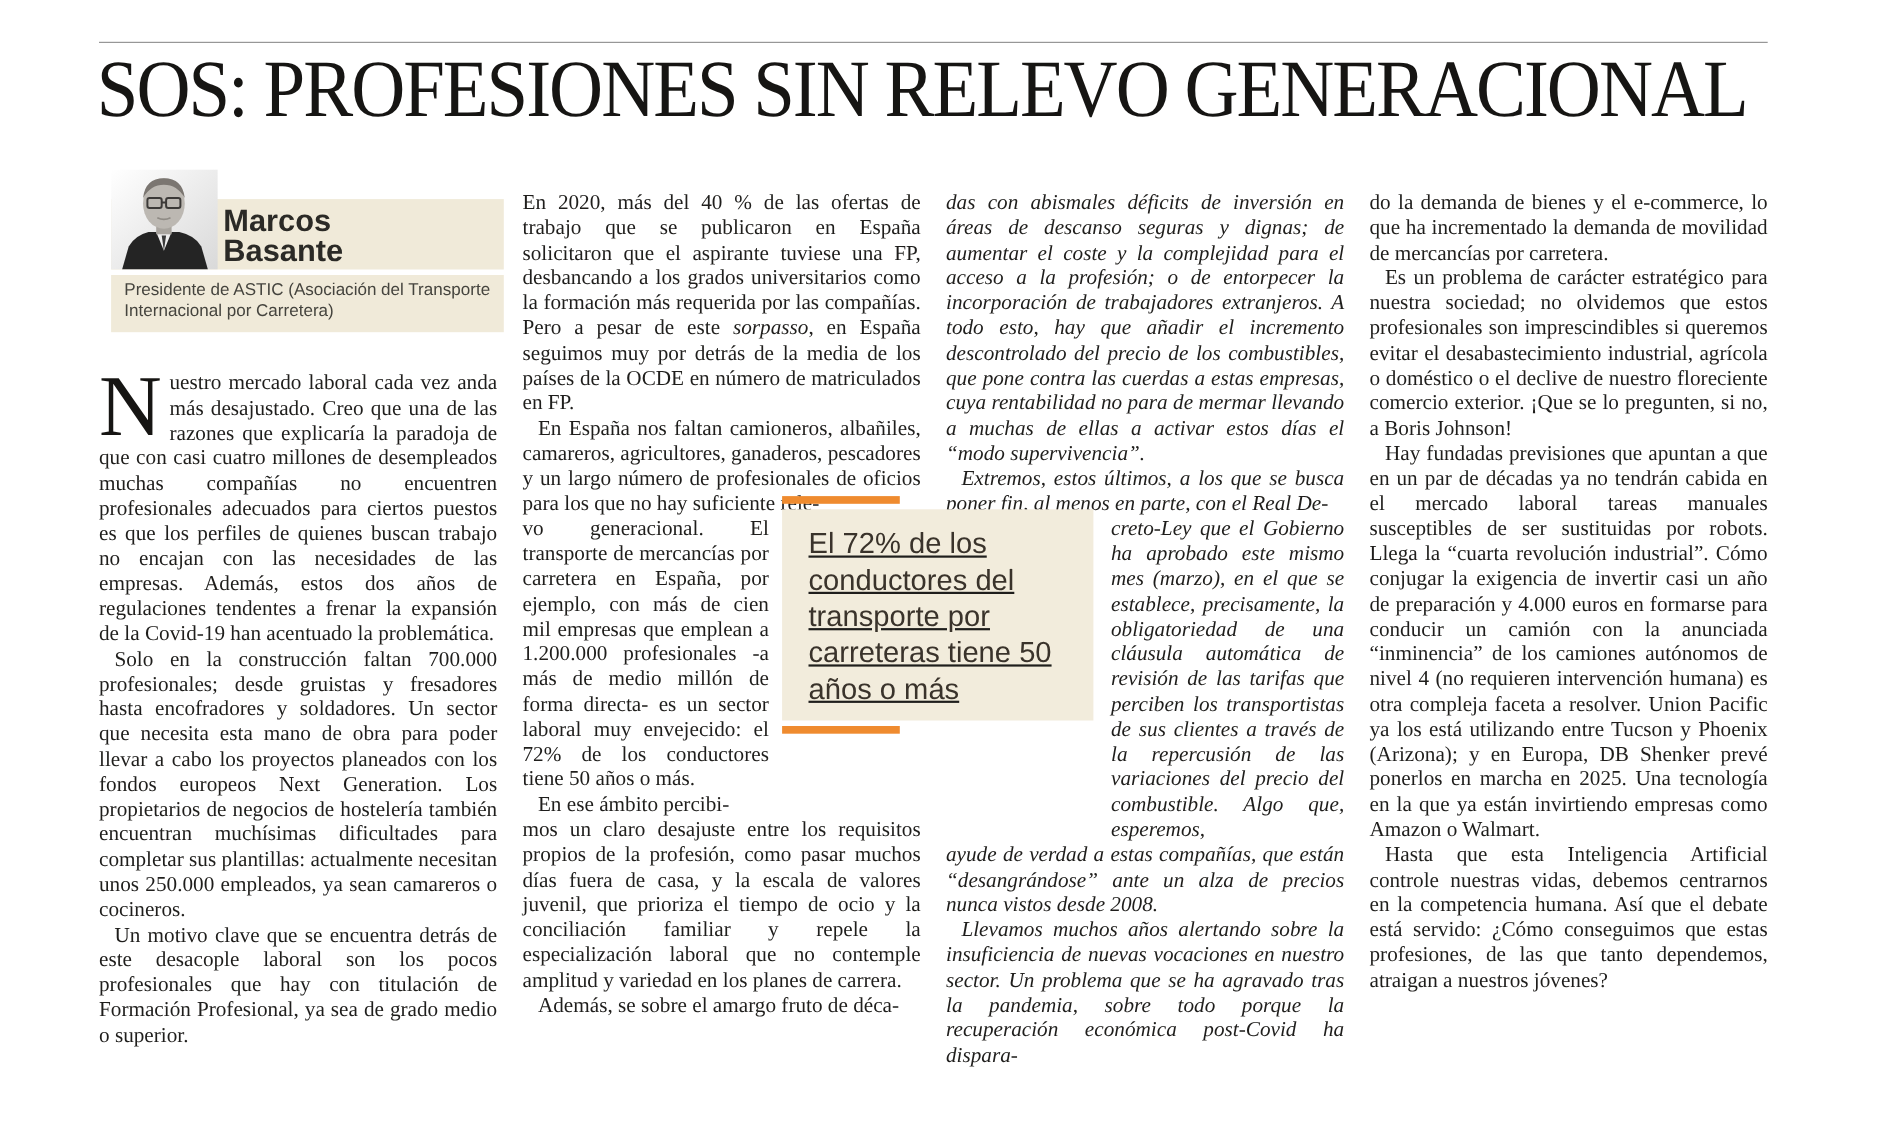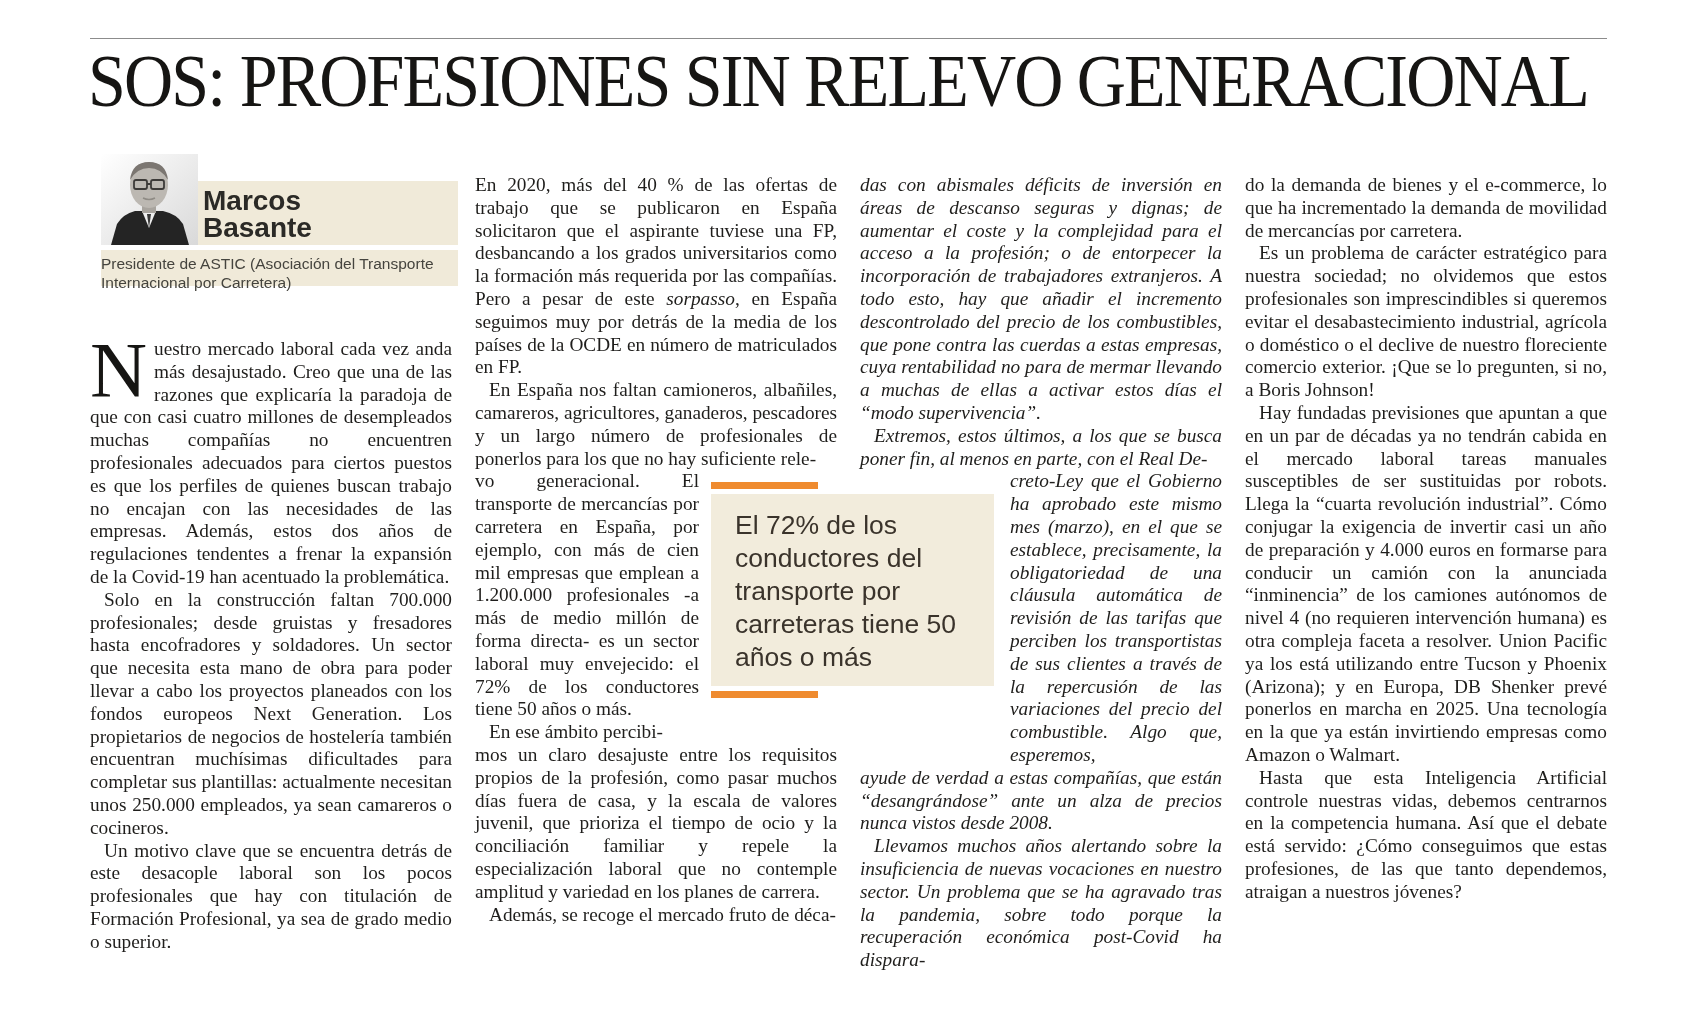--- a/index.html
+++ b/index.html
@@ -5,41 +5,41 @@
   html,body{margin:0;padding:0;background:#ffffff;}
   .page{position:relative;width:1707px;height:1026px;background:#fff;overflow:hidden;
         font-family:"Liberation Serif",serif;color:#1f1e1c;border-radius:17px;}
   .top-rule{position:absolute;left:90px;top:38px;width:1517px;height:1px;background:#8c8c8c;}
   .title{position:absolute;left:88px;top:44px;margin:0;font-weight:400;
          font-size:74px;line-height:1.0;letter-spacing:-2px;color:#161513;
          transform:scaleX(0.92);transform-origin:left top;white-space:nowrap;
          font-family:"Liberation Serif",serif;}
   
   .name-band{position:absolute;left:101px;top:181px;width:357px;height:64px;background:#f0ead9;}
-  .role-band{position:absolute;left:101px;top:250px;width:357px;height:36px;background:#f0ead9;
+  .role-band{position:absolute;left:101px;top:250px;width:357px;height:52px;background:#f0ead9;
              font-family:"Liberation Sans",sans-serif;font-size:15.5px;line-height:19px;
-             color:#45443e;padding:4px 10px 0 0;box-sizing:border-box;}
+             color:#45443e;padding:4px 10px 0 12px;box-sizing:border-box;}
   .author-photo{position:absolute;left:101px;top:154px;width:97px;height:91px;}
   .author-name{position:absolute;left:203px;top:187px;font-family:"Liberation Sans",sans-serif;
                font-weight:bold;font-size:28px;line-height:27px;color:#2b2a26;}
   
   .col{position:absolute;width:362px;font-size:19.3px;line-height:22.8px;text-align:justify;
        color:#1f1e1c;hyphens:auto;-webkit-hyphens:auto;}
   .col p{margin:0;}
   .col p.indent{text-indent:14px;}
   .col1{left:90px;top:338px;}
   .col2{left:475px;top:174px;}
   .col3{left:860px;top:174px;font-style:italic;}
   .col4{left:1245px;top:174px;}
   .dropcap{float:left;font-size:79px;line-height:60px;padding:2px 7px 0 0;color:#161513;}
   .narrow-left{width:224px;}
   .narrow-right{width:212px;margin-left:150px;}
   .it{font-style:italic;}
   
-  .pullquote{position:absolute;left:711px;top:482px;width:236px;}
+  .pullquote{position:absolute;left:711px;top:451px;width:236px;text-decoration:underline;}
   .pq-bar{width:107px;height:7px;background:#ef8b2f;}
   .pq-box{margin-top:5px;margin-bottom:5px;background:#f2ecdc;width:283px;height:192px;
           box-sizing:border-box;padding:15px 20px 0 24px;}
   .pq-text{font-family:"Liberation Sans",sans-serif;font-size:26.5px;line-height:33px;
            color:#3a332b;}
 </style>
 </head>
 <body>
 
 <div class="page">
@@ -85,27 +85,27 @@
   </div>
 
   <div class="col col1">
     <p><span class="dropcap">N</span><span>uestro mercado laboral cada vez anda más desajustado. Creo que una de las razones que explicaría la paradoja de que con casi cuatro millones de desempleados muchas compañías no encuentren profesionales adecuados para ciertos puestos es que los perfiles de quienes buscan trabajo no encajan con las necesidades de las empresas. Además, estos dos años de regulaciones tendentes a frenar la expansión de la Covid-19 han acentuado la problemática.</span></p>
     <p class="indent">Solo en la construcción faltan 700.000 profesionales; desde gruistas y fresadores hasta encofradores y soldadores. Un sector que necesita esta mano de obra para poder llevar a cabo los proyectos planeados con los fondos europeos Next Generation. Los propietarios de negocios de hostelería también encuentran muchísimas dificultades para completar sus plantillas: actualmente necesitan unos 250.000 empleados, ya sean camareros o cocineros.</p>
     <p class="indent">Un motivo clave que se encuentra detrás de este desacople laboral son los pocos profesionales que hay con titulación de Formación Profesional, ya sea de grado medio o superior.</p>
   </div>
 
   <div class="col col2">
     <p><span>En 2020, más del 40 % de las ofertas de trabajo que se publicaron en España solicitaron que el aspirante tuviese una FP, desbancando a los grados universitarios como la formación más requerida por las compañías. Pero a pesar de este </span><span class="it">sorpasso</span><span>, en España seguimos muy por detrás de la media de los países de la OCDE en número de matriculados en FP.</span></p>
-    <p class="indent">En España nos faltan camioneros, albañiles, camareros, agricultores, ganaderos, pescadores y un largo número de profesionales de ponerlos para los que no hay suficiente rele-</p>
+    <p class="indent">En España nos faltan camioneros, albañiles, camareros, agricultores, ganaderos, pescadores y un largo número de profesionales de oficios para los que no hay suficiente rele-</p>
     <div class="narrow-left">
       <p>vo generacional. El transporte de mercancías por carretera en España, por ejemplo, con más de cien mil empresas que emplean a 1.200.000 profesionales -a más de medio millón de forma directa- es un sector laboral muy envejecido: el 72% de los conductores tiene 50 años o más.</p>
       <p class="indent">En ese ámbito percibi-</p>
     </div>
     <p>mos un claro desajuste entre los requisitos propios de la profesión, como pasar muchos días fuera de casa, y la escala de valores juvenil, que prioriza el tiempo de ocio y la conciliación familiar y repele la especialización laboral que no contemple amplitud y variedad en los planes de carrera.</p>
-    <p class="indent">Además, se recoge el mercado fruto de déca-</p>
+    <p class="indent">Además, se sobre el amargo fruto de déca-</p>
   </div>
 
   <div class="col col3">
     <p>das con abismales déficits de inversión en áreas de descanso seguras y dignas; de aumentar el coste y la complejidad para el acceso a la profesión; o de entorpecer la incorporación de trabajadores extranjeros. A todo esto, hay que añadir el incremento descontrolado del precio de los combustibles, que pone contra las cuerdas a estas empresas, cuya rentabilidad no para de mermar llevando a muchas de ellas a activar estos días el “modo supervivencia”.</p>
     <p class="indent">Extremos, estos últimos, a los que se busca poner fin, al menos en parte, con el Real De-</p>
     <div class="narrow-right">
       <p>creto-Ley que el Gobierno ha aprobado este mismo mes (marzo), en el que se establece, precisamente, la obligatoriedad de una cláusula automática de revisión de las tarifas que perciben los transportistas de sus clientes a través de la repercusión de las variaciones del precio del combustible. Algo que, esperemos,</p>
     </div>
     <p>ayude de verdad a estas compañías, que están “desangrándose” ante un alza de precios nunca vistos desde 2008.</p>
     <p class="indent">Llevamos muchos años alertando sobre la insuficiencia de nuevas vocaciones en nuestro sector. Un problema que se ha agravado tras la pandemia, sobre todo porque la recuperación económica post-Covid ha dispara-</p>

